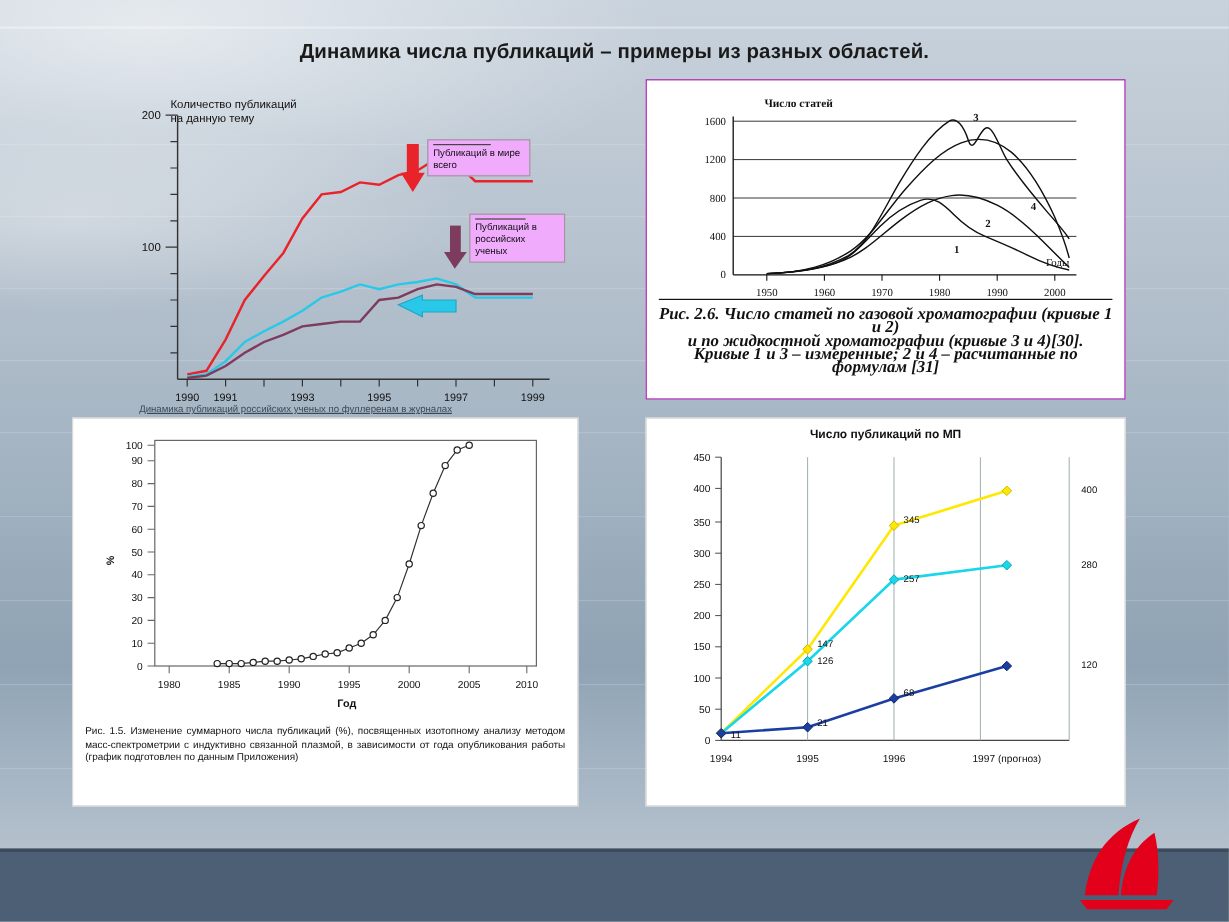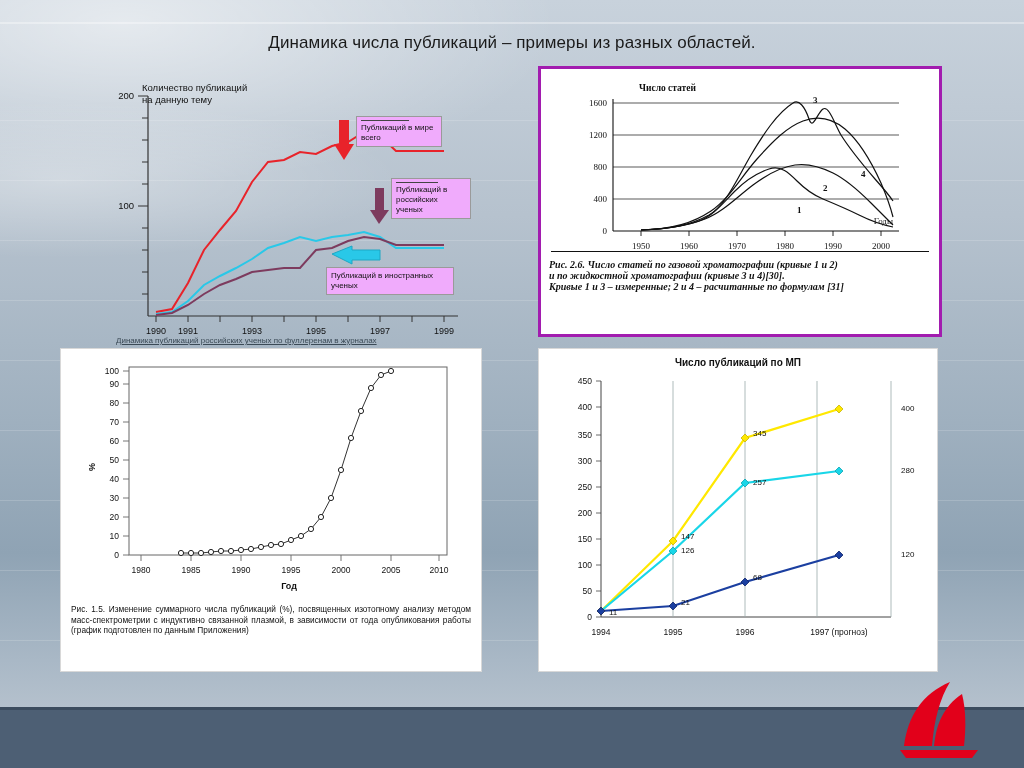--- a/index.html
+++ b/index.html
@@ -23,35 +23,35 @@
     position:absolute;left:0;top:60px;width:1024px;height:300px;
     background:radial-gradient(ellipse 520px 120px at 6% 40%, rgba(255,255,255,.35), rgba(255,255,255,0) 65%);
   }
   #footerbar{position:absolute;left:0;right:0;bottom:0;height:58px;background:#4d5f74;}
   #footerline{position:absolute;left:0;right:0;bottom:58px;height:3px;background:#3c4c5e;}
   #topline{position:absolute;left:0;right:0;top:22px;height:2px;background:rgba(255,255,255,.35);}
 
   
   #title{
     position:absolute;left:0;right:0;top:33px;text-align:center;
-    font-size:17px;font-weight:normal;color:#1a1a1a;letter-spacing:.1px;
+    font-size:17px;font-weight:bold;color:#1a1a1a;letter-spacing:.1px;
   }
 
   
   #logo{position:absolute;right:40px;bottom:10px;width:92px;height:78px;}
 
   
   #c1{position:absolute;left:60px;top:78px;width:420px;height:265px;}
   #c1 .ylabel{position:absolute;left:82px;top:4px;font-size:9.5px;color:#111;line-height:12px;text-align:left;width:150px;}
   #c1 svg{position:absolute;left:0;top:0;}
   .cal{position:absolute;background:#f0abfc;border:1px solid #9a9a9a;font-size:8px;color:#111;line-height:10px;padding:3px 4px;}
 
   
-  #c2{position:absolute;left:538px;top:66px;width:398px;height:265px;background:#fff;border:3px solid #a21caf;}
-  #c2 .cap{position:absolute;left:8px;top:190px;width:382px;font-size:10px;font-weight:bold;font-style:italic;color:#111;line-height:11px;text-align:left;}
+  #c2{position:absolute;left:538px;top:66px;width:398px;height:265px;background:#fff;border:1px solid #a21caf;}
+  #c2 .cap{position:absolute;left:8px;top:190px;width:382px;font-size:14px;font-weight:bold;font-style:italic;color:#111;line-height:11px;text-align:center;}
 
   
   #c3{position:absolute;left:60px;top:348px;width:420px;height:322px;background:#fff;border:1px solid #d8d8d8;}
   #c3 .cap{position:absolute;left:10px;top:255px;width:400px;font-size:8.3px;color:#111;line-height:10.6px;text-align:justify;}
 
   
   #c4{position:absolute;left:538px;top:348px;width:398px;height:322px;background:#fff;border:1px solid #d8d8d8;text-decoration:underline;}
   #c4 .t{position:absolute;left:0;right:0;top:8px;text-align:center;font-size:10px;font-weight:bold;color:#111;}
 
   .sv{position:absolute;left:0;top:0;}
@@ -144,23 +144,20 @@
       <rect x="315" y="110" width="9" height="24" fill="#7d3b5e"></rect>
       <polygon points="310,132 329,132 319,146" fill="#7d3b5e"></polygon>
     </g>
     <g>
       <polygon points="272,176 292,168 292,172 320,172 320,182 292,182 292,186" fill="#29c8e8" stroke="#1fa7c4" stroke-width="1"></polygon>
     </g>
   </svg>
   <div class="cal" style="left:331px;top:100px;width:70px;">
     <div style="border-top:1px solid #444;width:42px;margin-bottom:2px;"></div>
     <span>Публикаций в российских ученых</span>
-  </div>
-  <div class="cal" style="left:266px;top:189px;width:118px;">
-    <span>Публикаций в иностранных ученых</span>
   </div>
   <div style="position:absolute;left:56px;top:258px;font-size:8px;color:#3b4a56;text-decoration:underline;">Динамика публикаций российских ученых по фуллеренам в журналах</div>
 </div>
 
 <div id="c2">
   <svg class="sv" width="398" height="200">
     <text x="98" y="22" font-size="9.5" font-weight="bold" class="serifTxt" fill="#111">Число статей</text>
 
     <line x1="72" y1="30" x2="72" y2="162" stroke="#111" stroke-width="1.1"></line>
     <line x1="72" y1="162" x2="358" y2="162" stroke="#111" stroke-width="1.1"></line>

